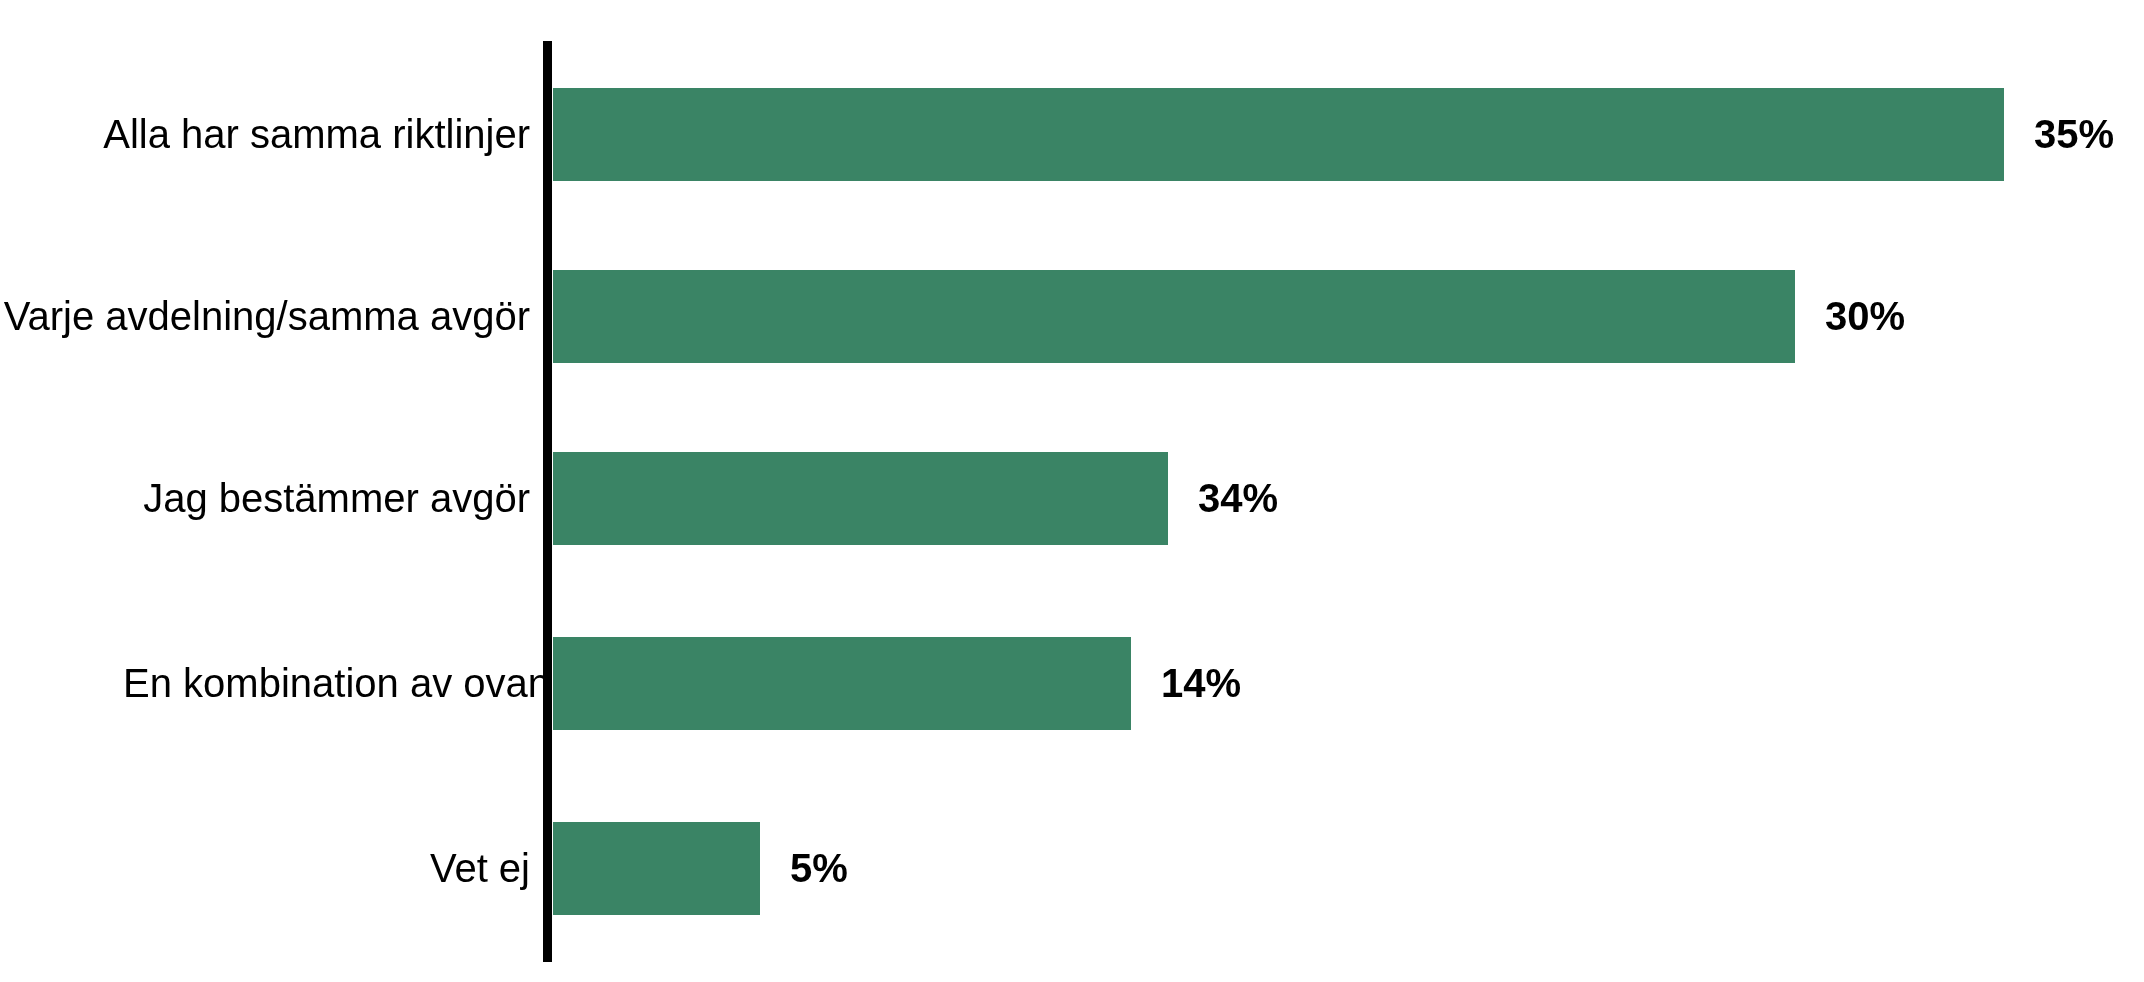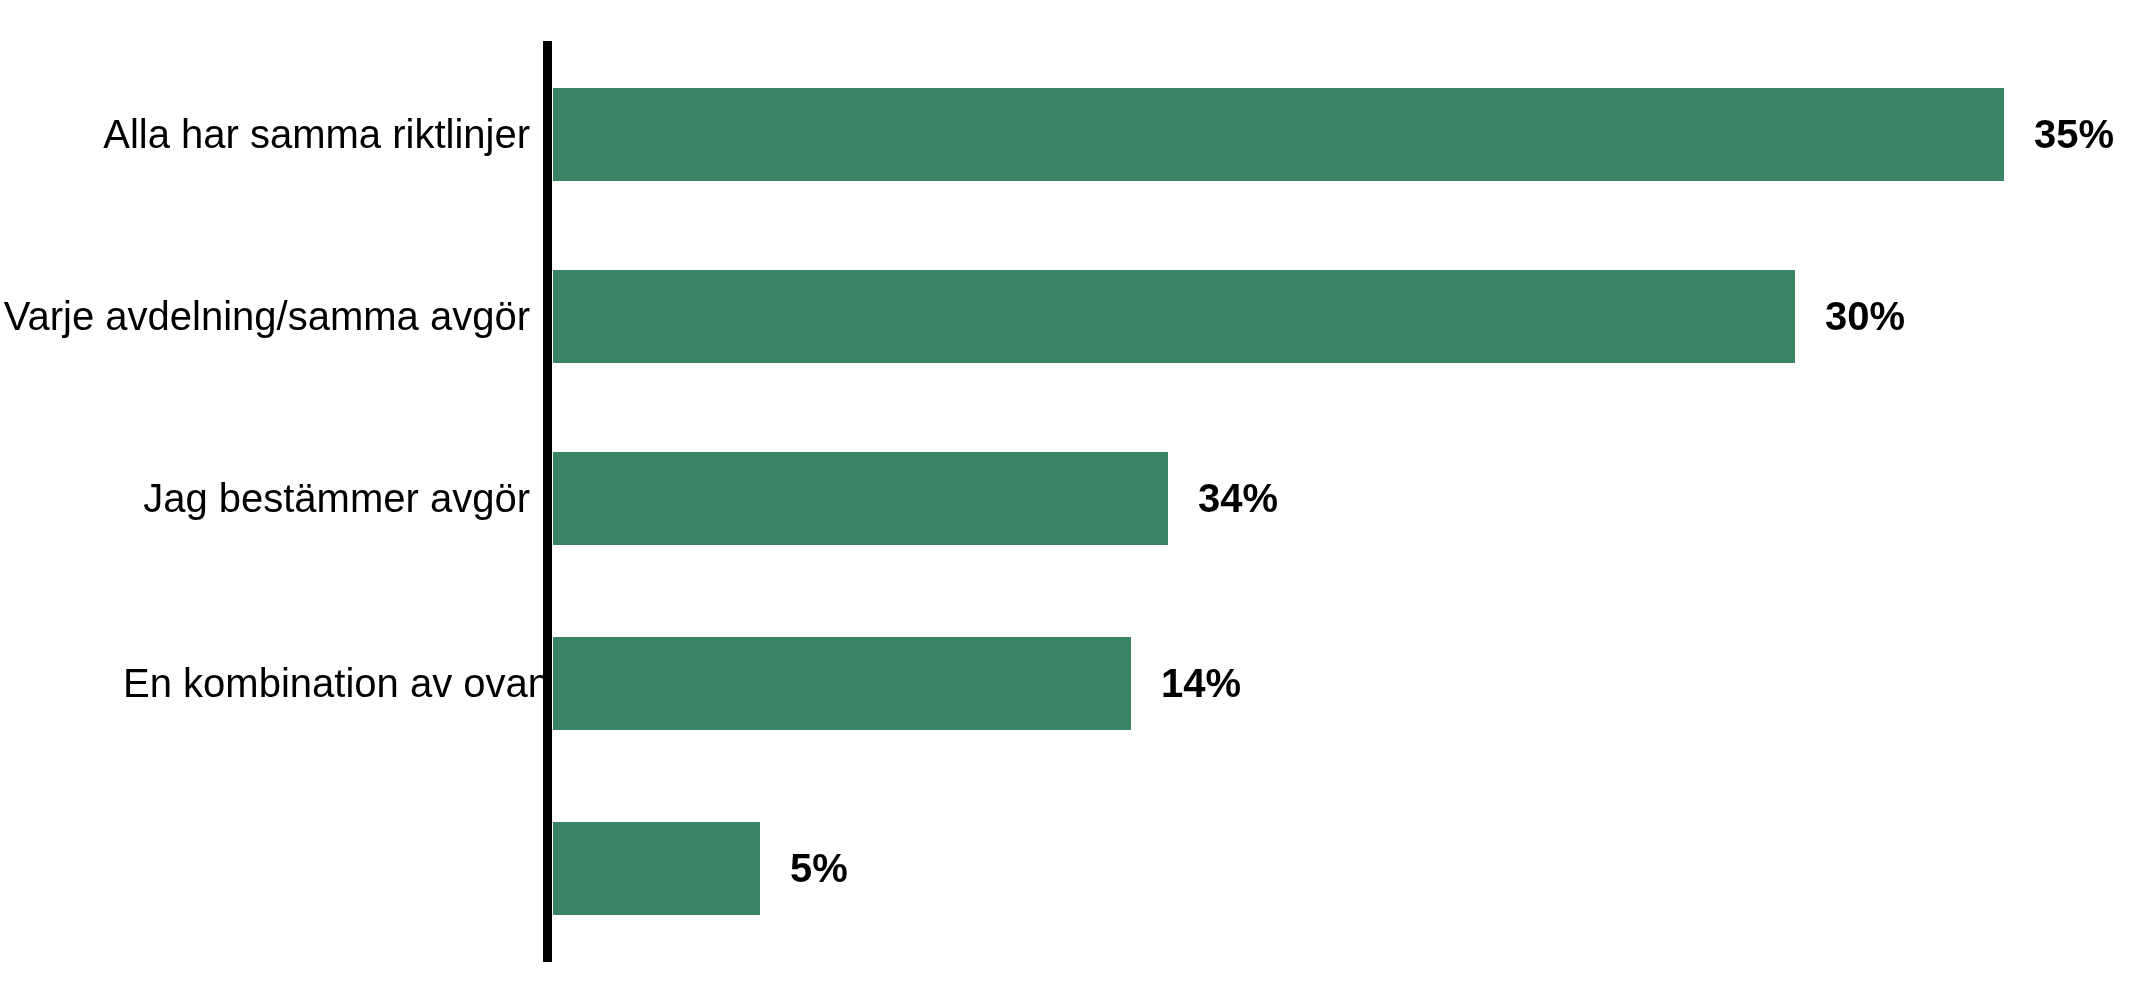--- a/index.html
+++ b/index.html
@@ -119,20 +119,21 @@
 
     <div class="row" style="top:637px;padding-left:20px;">
       <div class="cat-label">En kombination av ovan</div>
       <div class="bar-wrap">
         <div class="bar" style="width: 578px; background: rgb(58, 132, 101);"></div>
         <div class="value-label">14%</div>
       </div>
     </div>
 
     <div class="row" style="top:822px;">
+      <div class="cat-label">Vet ej</div>
       <div class="bar-wrap">
         <div class="bar" style="width: 207px; background: rgb(58, 132, 101);"></div>
         <div class="value-label">5%</div>
       </div>
     </div>
 
   </div>
 </div>
 
 </body></html>

